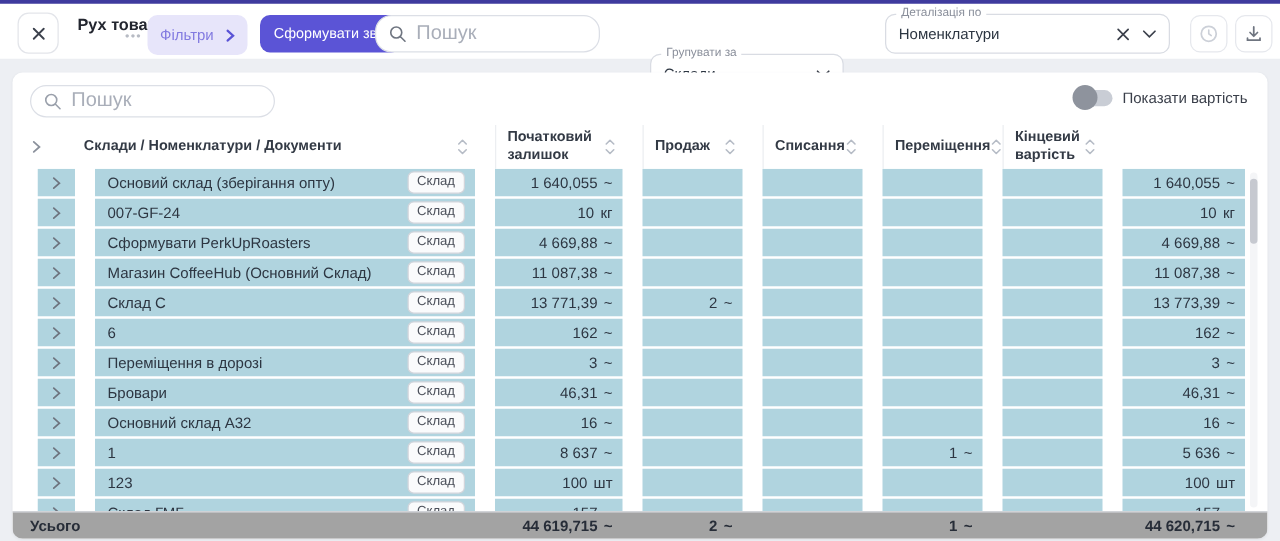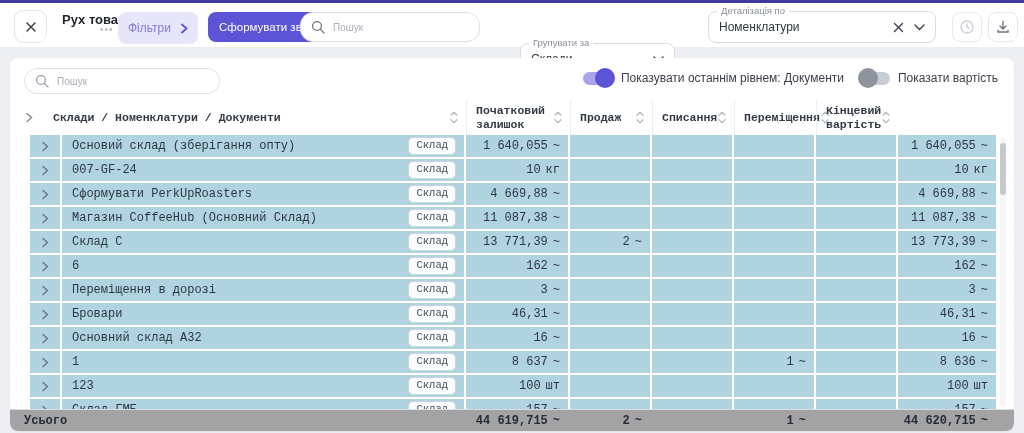--- a/index.html
+++ b/index.html
@@ -10,21 +10,21 @@
   .topbar { position:relative; height:48px; background:#fff; border-top:3px solid #3f3b9e; border-bottom:1px solid #eceef2; }
   .close-btn { position:absolute; left:14px; top:7px; width:33px; height:33px; background:#fff; border:1px solid #e3e5ea; border-radius:9px; display:flex; align-items:center; justify-content:center; cursor:pointer; }
   .title-block { position:absolute; left:62px; top:9px; display:flex; flex-direction:column; align-items:center; }
   .title-line { display:flex; align-items:center; gap:5px; font-size:13px; font-weight:700; color:#23262f; }
   .title-dots { color:#b7bbc4; font-size:10px; line-height:6px; letter-spacing:1px; }
   .filters-btn { position:absolute; left:118px; top:9px; width:80px; height:30px; background:#e7e5fa; border:none; border-radius:8px; display:flex; align-items:center; justify-content:space-between; padding:16px 10px; cursor:pointer; }
   .filters-btn span { color:#837be0; font-size:12px; }
   .generate-btn { position:absolute; left:208px; top:9px; height:30px; background:#5b54d6; color:#fff; border:none; border-radius:8px; font-size:11.5px; padding:0 11px; cursor:pointer; }
   .search-box { position:absolute; display:flex; align-items:center; gap:8px; background:#fff; border:1px solid #dcdfe6; border-radius:13px; padding:0 10px; }
   .search-box.top { left:300px; top:9px; width:180px; height:30px; }
-  .search-box input { border:none; outline:none; font-size:10px; width:100%; background:transparent; color:#2d3642; }
+  .search-box input { border:none; outline:none; font-size:16px; width:100%; background:transparent; color:#2d3642; }
   .search-box input::placeholder { color:#a9aeb9; }
   .select-field { position:absolute; top:8px; height:32px; border:1px solid #d9dce3; border-radius:8px; background:#fff; display:flex; align-items:center; justify-content:space-between; padding:0 10px; cursor:pointer; }
   .select-field .flabel { position:absolute; top:-7px; left:8px; background:#fff; padding:0 4px; font-size:9.5px; color:#8a8f9b; }
   .select-field .fvalue { font-size:12px; color:#2d3642; }
   .select-field.group { left:520px; width:155px;margin-top:32px; }
   .select-field.detail { left:708px; width:228px; }
   .select-icons { display:flex; align-items:center; gap:10px; }
   .icon-btn { position:absolute; top:9px; width:30px; height:30px; background:#fff; border:1px solid #e6e8ed; border-radius:8px; display:flex; align-items:center; justify-content:center; cursor:pointer; }
   .icon-btn.history { left:952px; }
   .icon-btn.download { left:988px; }
@@ -36,21 +36,21 @@
   .toggle-item { display:flex; align-items:center; gap:8px; cursor:pointer; }
   .toggle-item .tlabel { font-size:12px; color:#3a3f4a; }
   .switch { position:relative; width:30px; height:13px; border-radius:7px; }
   .switch.on { background:#a9a3ec; }
   .switch.off { background:#c9cdd5; }
   .switch .knob { position:absolute; top:-3.5px; width:20px; height:20px; border-radius:50%; }
   .switch.on .knob { right:-2px; background:#5b54d6; }
   .switch.off .knob { left:-2px; background:#8e939d; }
 
   
-  .tgrid { display:grid; grid-template-columns:30px 1fr 102px 80px 80px 80px 80px 98px; column-gap:2px;font-family:Liberation Mono, monospace; }
+  .tgrid { display:grid; grid-template-columns:30px 1fr 102px 80px 80px 80px 80px 98px; column-gap:16px; }
   .thead { position:absolute; left:2px; right:18px; top:42px; height:35px; }
   .thead .hcell { display:flex; align-items:center; justify-content:space-between; font-size:11.5px; font-weight:700; color:#333a45; line-height:1.15; padding:0 5px 0 9px; }
   .thead .hcell.sep { border-left:1px solid #eceef1; }
   .thead .hexp { display:flex; align-items:center; justify-content:center; }
   .tbody-viewport { position:absolute; left:20px; right:18px; top:77px; height:274px; overflow:hidden; }
   .trow { margin-bottom:2px; height:22px; cursor:pointer; }
   .trow .cell { background:#b0d4df; display:flex; align-items:center; font-size:12px; color:#2d3642; }
   .cell.exp { justify-content:center; }
   .cell.name { justify-content:space-between; padding:0 8px 0 10px; }
   .badge { background:#fafbfc; border:1px solid #d2d5db; border-radius:5px; font-size:10.5px; color:#4a4f59; padding:2px 7px; line-height:1.1; white-space:nowrap;text-align:center; }
@@ -161,26 +161,20 @@
       <svg width="14" height="14" viewBox="0 0 14 14">
           <circle cx="6" cy="6" r="4.4" stroke="#9aa0ab" stroke-width="1.3" fill="none"></circle>
           <path d="M9.4 9.4 L13 13" stroke="#9aa0ab" stroke-width="1.3" stroke-linecap="round"></path>
         </svg>
     </span>
     <input placeholder="Пошук" style="">
   </div>
 
   <div class="toggles">
     <div class="toggle-item">
-      <span class="switch on">
-          <span class="knob"></span>
-        </span>
-      <span class="tlabel">Показувати останнім рівнем: Документи</span>
-    </div>
-    <div class="toggle-item">
       <span class="switch off">
           <span class="knob"></span>
         </span>
       <span class="tlabel">Показати вартість</span>
     </div>
   </div>
 
   <div class="thead tgrid">
     <div class="hcell hexp">
       <span>
@@ -614,21 +608,21 @@
       </div>
       <div class="cell num">
         <span>1</span>
           <span>~</span>
       </div>
       <div class="cell num">
         <span></span>
           <span></span>
       </div>
       <div class="cell num">
-        <span>8 636</span>
+        <span>5 636</span>
           <span>~</span>
       </div>
     </div>
 
     <div class="trow tgrid">
       <div class="cell exp">
         <span>
           <svg width="7" height="11" viewBox="0 0 7 11">
               <path d="M1 1.5 L5.5 5.5 L1 9.5" stroke="#6e747f" stroke-width="1.4" fill="none" stroke-linecap="round"></path>
             </svg>

